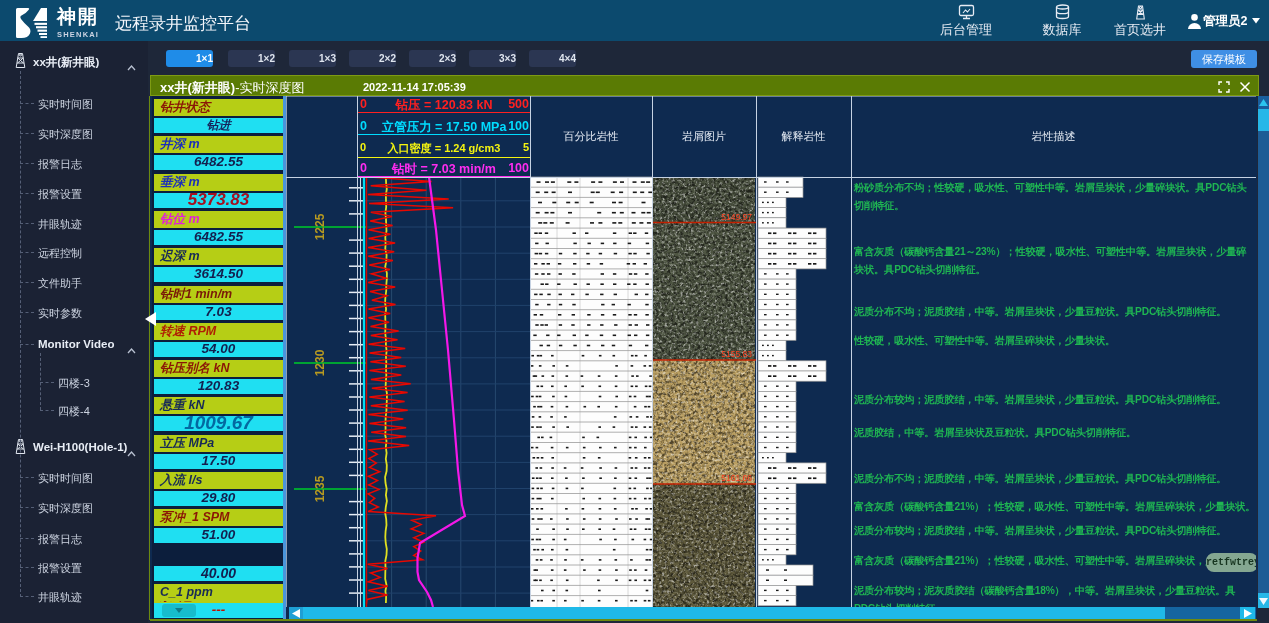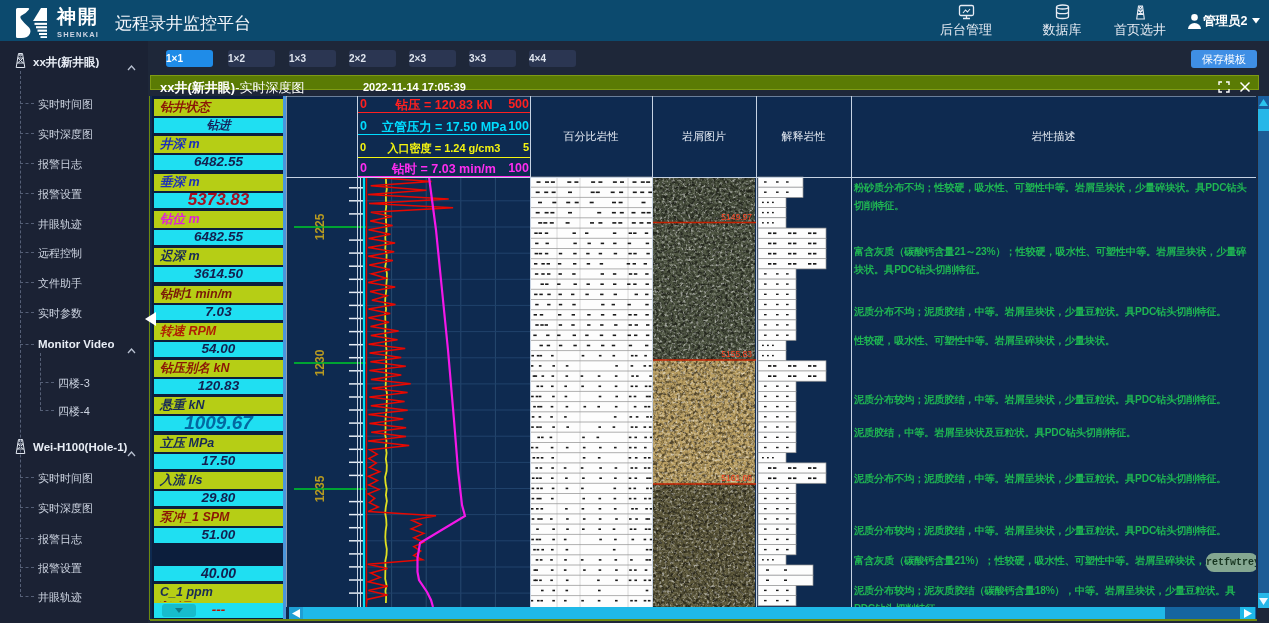--- a/index.html
+++ b/index.html
@@ -13,25 +13,25 @@
 .topitem .ic{height:16px;margin-bottom:1px;}
 #user{position:absolute;left:1203px;top:13px;color:#fff;font-size:12.5px;font-weight:bold;}
 #sidebar{position:absolute;left:0;top:41px;width:148px;height:582px;background:#1b2234;}
 .tn{position:absolute;color:#ccd3e0;font-size:11px;white-space:nowrap;}
 .tn.b{font-weight:bold;color:#e8edf5;font-size:11.5px;}
 .caret{position:absolute;left:127px;width:9px;height:6px;}
 .dashv{position:absolute;border-left:1px dashed #555f76;width:0;}
 .dashh{position:absolute;border-top:1px dashed #555f76;height:0;}
 #mainbg{position:absolute;left:148px;top:41px;width:1121px;height:582px;background:#1e2739;}
 .tab{position:absolute;top:50px;height:17px;width:47px;background:#2b3652;border-radius:3px;
-  color:#dfe5ee;font-size:10px;font-weight:bold;text-align:left;line-height:17px;}
+  color:#dfe5ee;font-size:10px;font-weight:bold;text-align:right;line-height:17px;}
 .tab.act{background:#1f8ce8;color:#fff;}
 #savebtn{position:absolute;left:1191px;top:50px;width:66px;height:18px;background:#3f8fe5;
   border-radius:3px;color:#fff;font-size:11px;text-align:center;line-height:18px;}
-#titlebar{position:absolute;left:150px;top:75px;width:1109px;height:15px;background:#5a7b04;
+#titlebar{position:absolute;left:150px;top:75px;width:1109px;height:21px;background:#5a7b04;
   border:1px solid #7e9b13;color:#fff;}
 #titlebar .t1{position:absolute;left:9px;top:3px;font-size:13px;font-weight:bold;}
 #titlebar .t2{position:absolute;left:212px;top:5px;font-size:11px;font-weight:bold;}
 #panelframe{position:absolute;left:149px;top:96px;width:1108px;height:524px;background:#0e2a50;
   border-left:1px solid #6d8a10;border-bottom:1px solid #6d8a10;}
 #params{position:absolute;left:152px;top:96px;width:131px;height:523px;background:#0c1e3c;}
 .plabel{position:absolute;left:2px;width:129px;height:17px;background:#b6ce15;
   font-size:12.5px;font-weight:bold;font-style:italic;padding-left:6px;line-height:16px;}
 .pvalue{position:absolute;left:2px;width:129px;height:15px;background:#1fdff2;
   font-size:13.5px;font-weight:bold;font-style:italic;text-align:center;line-height:14px;color:#131f4e;}
@@ -1002,20 +1002,21 @@
 <div class="cline" style="left:0;top:81px;width:970px;height:1px;"></div>
 <div class="cline" style="left:0;top:0;width:1px;height:511px;opacity:.7"></div>
 <div class="cline" style="left:0;top:0;width:970px;height:1px;opacity:.5"></div>
 <div class="desc" style="top:83px;">粉砂质分布不均；性较硬，吸水性、可塑性中等。岩屑呈块状，少量碎块状。具PDC钻头切削特征。</div>
 <div class="desc" style="top:147px;">富含灰质（碳酸钙含量21～23%）；性较硬，吸水性、可塑性中等。岩屑呈块状，少量碎块状。具PDC钻头切削特征。</div>
 <div class="desc nw" style="top:207px;">泥质分布不均；泥质胶结，中等。岩屑呈块状，少量豆粒状。具PDC钻头切削特征。</div>
 <div class="desc nw" style="top:236px;">性较硬，吸水性、可塑性中等。岩屑呈碎块状，少量块状。</div>
 <div class="desc nw" style="top:295px;">泥质分布较均；泥质胶结，中等。岩屑呈块状，少量豆粒状。具PDC钻头切削特征。</div>
 <div class="desc nw" style="top:328px;">泥质胶结，中等。岩屑呈块状及豆粒状。具PDC钻头切削特征。</div>
 <div class="desc nw" style="top:374px;">泥质分布不均；泥质胶结，中等。岩屑呈块状，少量豆粒状。具PDC钻头切削特征。</div>
+<div class="desc nw" style="top:402px;">富含灰质（碳酸钙含量21%）；性较硬，吸水性、可塑性中等。岩屑呈碎块状，少量块状。</div>
 <div class="desc nw" style="top:426px;">泥质分布较均；泥质胶结，中等。岩屑呈块状，少量豆粒状。具PDC钻头切削特征。</div>
 <div class="desc nw" style="top:456px;">富含灰质（碳酸钙含量21%）；性较硬，吸水性、可塑性中等。岩屑呈碎块状，少量</div>
 <div class="desc" style="top:486px;">泥质分布较均；泥灰质胶结（碳酸钙含量18%），中等。岩屑呈块状，少量豆粒状。具PDC钻头切削特征。</div>
 <div id="tooltip">retfwtrey</div>
 </div>
 
 <div id="vsb">
  <div style="position:absolute;left:0;top:0;width:11px;height:13px;background:#1a5f9e;"></div>
  <svg style="position:absolute;left:1px;top:3px" width="9" height="8">
       <path d="M4.5 0 L9 7 H0 Z" fill="#2cc4ee"></path>

